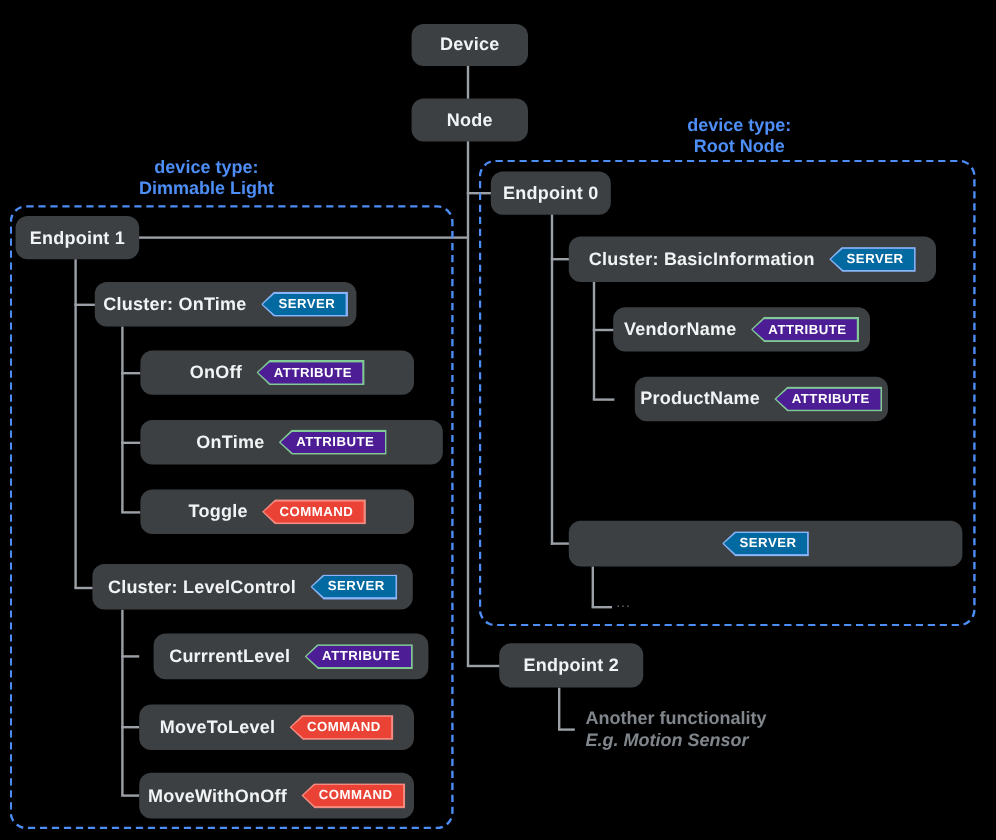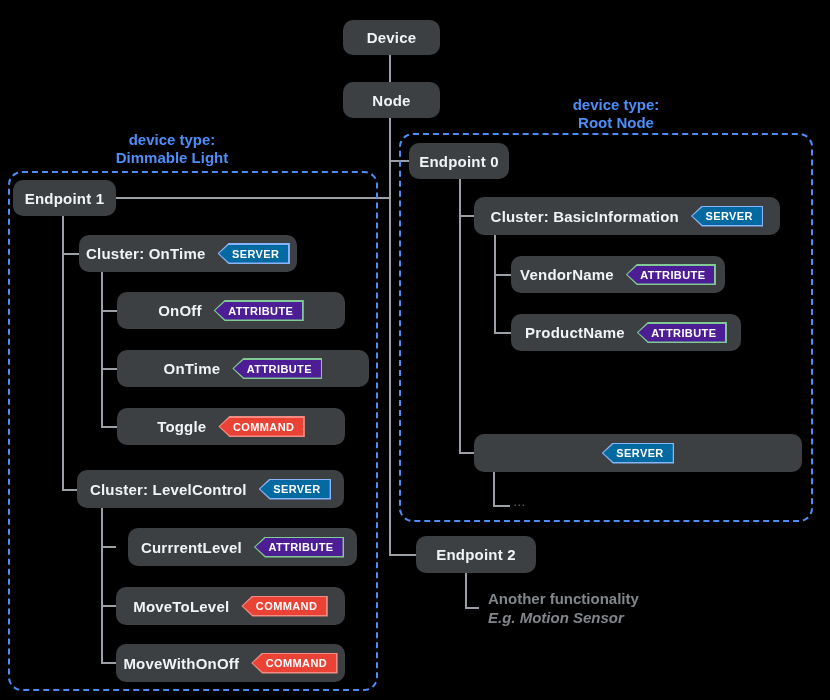--- a/index.html
+++ b/index.html
@@ -141,21 +141,21 @@
       </span>
   </div>
 
   <div class="box" style="left:511px;top:256px;width:214px;height:37px">
     <span class="lbl">VendorName</span>
     <span class="tag tag-attribute">
         <span class="tag-inner">ATTRIBUTE</span>
       </span>
   </div>
 
-  <div class="box" style="left:511px;top:314px;width:230px;height:37px">
+  <div class="box" style="left:529px;top:314px;width:211px;height:37px">
     <span class="lbl">ProductName</span>
     <span class="tag tag-attribute">
         <span class="tag-inner">ATTRIBUTE</span>
       </span>
   </div>
 
   <div class="box" style="left:474px;top:434px;width:328px;height:38px">
     <span class="tag tag-server">
         <span class="tag-inner">SERVER</span>
       </span>

